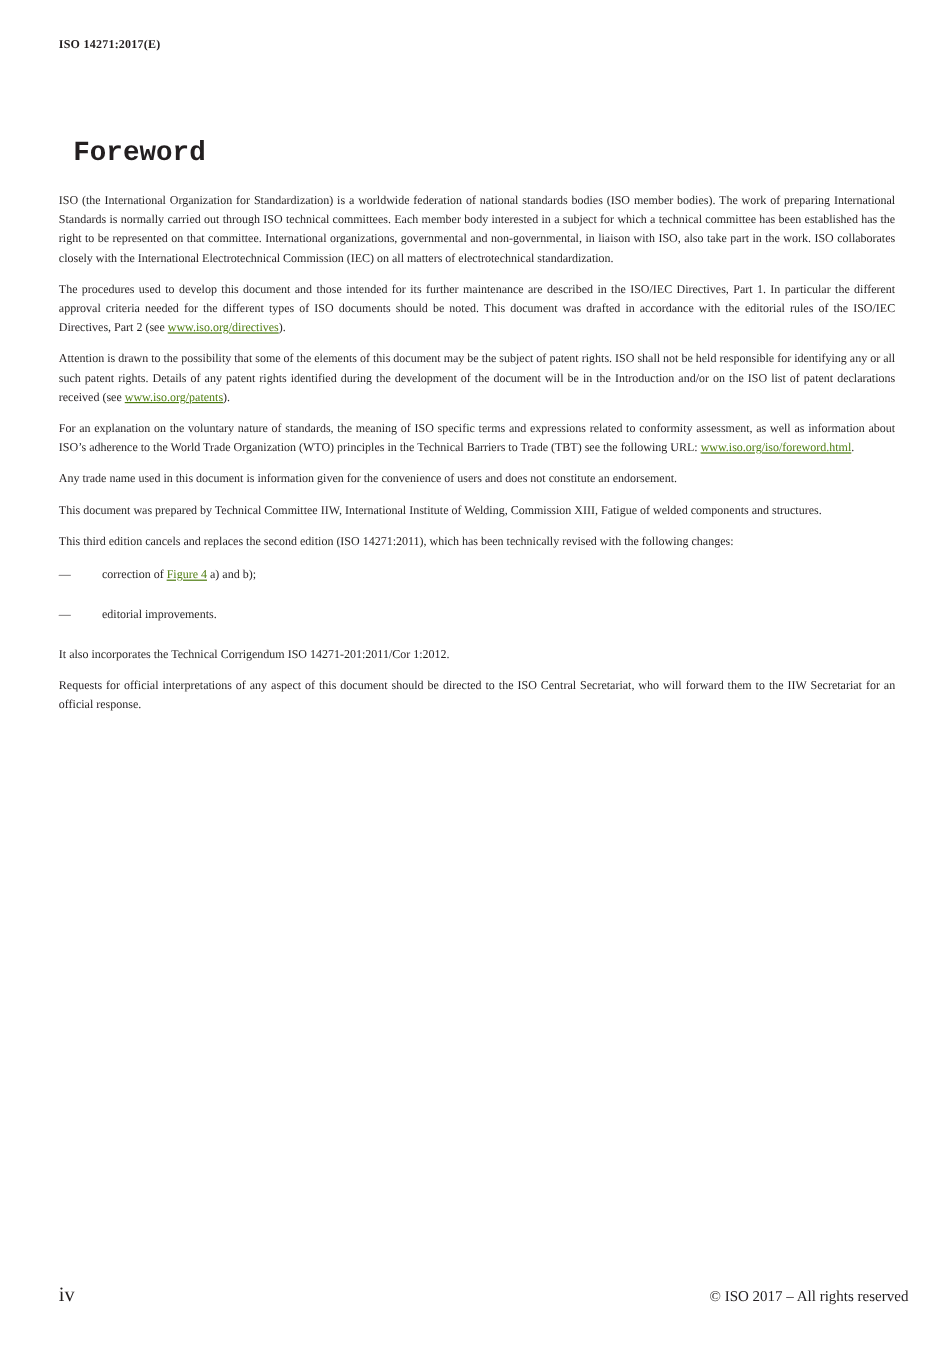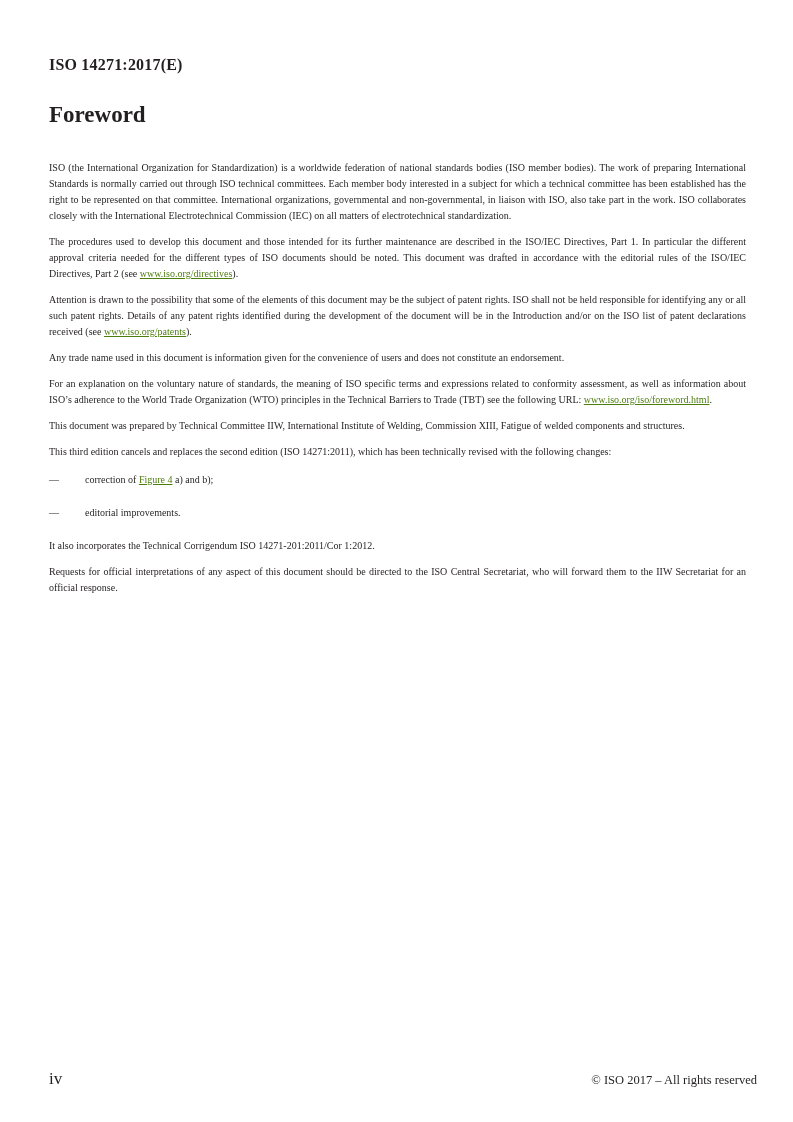--- a/index.html
+++ b/index.html
@@ -7,23 +7,23 @@
     width: 793px;
     height: 1122px;
     background: #ffffff;
     font-family: "Liberation Serif", serif;
     color: #231f20;
     position: relative;
     overflow: hidden;
   }
   .doc-header {
     position: absolute;
-    top: 56px;
+    top: 32px;
     left: 49px;
-    font-size: 16px;
+    font-size: 10px;
     font-weight: 700;
     letter-spacing: 0.2px;
   }
   .doc-title {
     position: absolute;
     top: 102px;
     left: 49px;
     font-size: 23px;
     font-weight: 700;
   }
@@ -62,33 +62,33 @@
     right: 36px;
     bottom: 34px;
     font-size: 12.5px;
   }
 </style>
 </head>
 <body>
 
 <div class="doc-header">ISO 14271:2017(E)</div>
 
-<h1 class="doc-title" style="margin:0;">Foreword</h1>
+<h1 class="doc-title" style="margin:12px;font-family:Liberation Mono, monospace;">Foreword</h1>
 
 <div class="doc-body">
 
   <p><span>ISO (the International Organization for Standardization) is a worldwide federation of national standards bodies (ISO member bodies). The work of preparing International Standards is normally carried out through ISO technical committees. Each member body interested in a subject for which a technical committee has been established has the right to be represented on that committee. International organizations, governmental and non-governmental, in liaison with ISO, also take part in the work. ISO collaborates closely with the International Electrotechnical Commission (IEC) on all matters of electrotechnical standardization.</span></p>
 
   <p><span>The procedures used to develop this document and those intended for its further maintenance are described in the ISO/IEC Directives, Part 1. In particular the different approval criteria needed for the different types of ISO documents should be noted. This document was drafted in accordance with the editorial rules of the ISO/IEC Directives, Part 2 (see </span><a class="link">www.iso.org/directives</a><span>).</span></p>
 
   <p><span>Attention is drawn to the possibility that some of the elements of this document may be the subject of patent rights. ISO shall not be held responsible for identifying any or all such patent rights. Details of any patent rights identified during the development of the document will be in the Introduction and/or on the ISO list of patent declarations received (see </span><a class="link">www.iso.org/patents</a><span>).</span></p>
 
+  <p><span>For an explanation on the voluntary nature of standards, the meaning of ISO specific terms and expressions related to conformity assessment, as well as information about ISO’s adherence to the World Trade Organization (WTO) principles in the Technical Barriers to Trade (TBT) see the following URL: </span><a class="link">www.iso.org/iso/foreword.html</a><span>.</span></p>
+
   <p><span>Any trade name used in this document is information given for the convenience of users and does not constitute an endorsement.</span></p>
-
-  <p><span>For an explanation on the voluntary nature of standards, the meaning of ISO specific terms and expressions related to conformity assessment, as well as information about ISO’s adherence to the World Trade Organization (WTO) principles in the Technical Barriers to Trade (TBT) see the following URL: </span><a class="link">www.iso.org/iso/foreword.html</a><span>.</span></p>
 
   <p><span>This document was prepared by Technical Committee IIW, </span><span class="italic">International Institute of Welding</span><span>, Commission XIII, </span><span class="italic">Fatigue of welded components and structures</span><span>.</span></p>
 
   <p><span>This third edition cancels and replaces the second edition (ISO 14271:2011), which has been technically revised with the following changes:</span></p>
 
   <div class="dash-list">
     <div class="dash-item">
       <span class="dash-marker">—</span>
       <span class="dash-text"><span>correction of </span><a class="link">Figure 4</a><span> a) and b);</span></span>
     </div>

